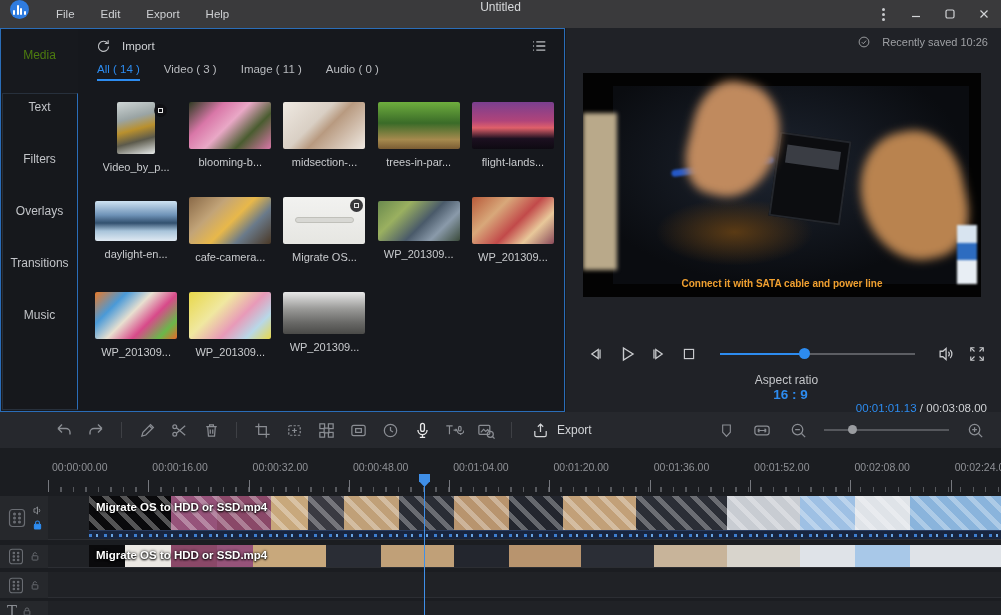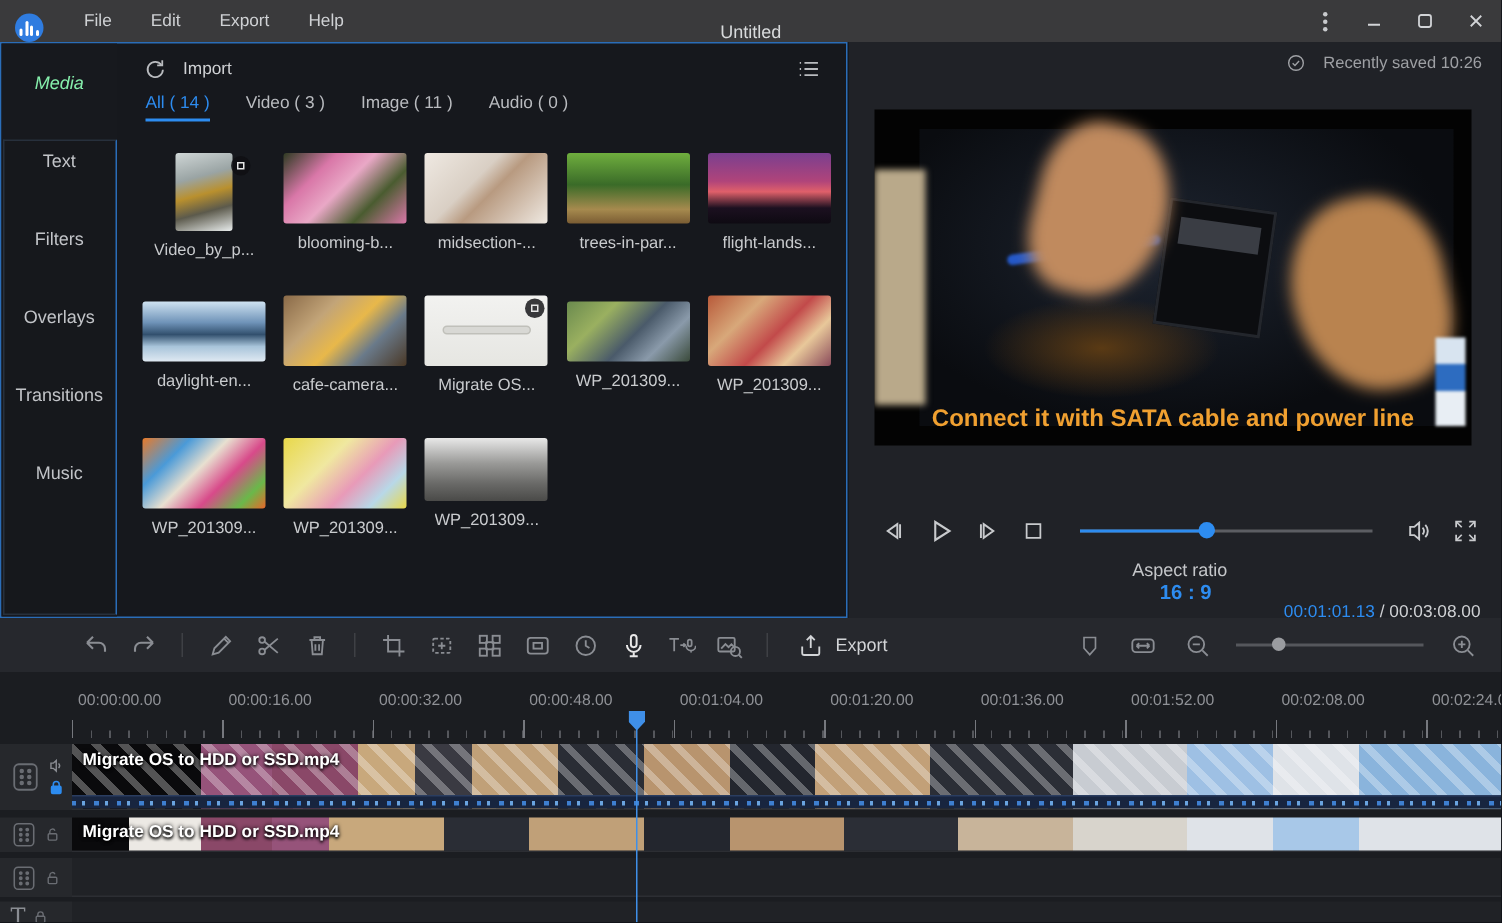--- a/index.html
+++ b/index.html
@@ -1,35 +1,35 @@
 <!DOCTYPE html>
 <html><head>
 <meta charset="utf-8">
 <style>
   * { margin:0; padding:0; box-sizing:border-box; }
   html,body { background:#101114; }
   body { width:1001px; height:615px; font-family:"Liberation Sans","DejaVu Sans",sans-serif; }
   .app { position:relative; width:1001px; height:615px; background:#17191d; overflow:hidden; color:#c8cacd; }
 
   
-  .titlebar { position:absolute; left:0; top:0; width:1001px; height:28px; background:#3a3a3c; display:flex; align-items:flex-end; }
+  .titlebar { position:absolute; left:0; top:0; width:1001px; height:28px; background:#3a3a3c; display:flex; align-items:flex-start; }
   .logo { width:19px; height:19px; border-radius:50%; background:#2f7ce0; margin:0 14px 0 10px; display:flex; align-items:flex-end; justify-content:center; gap:1.5px; padding-bottom:4px; }
   .logo i { display:block; width:2px; background:#fff; border-radius:1px; }
   .menu-item { font-size:11.5px; color:#cfd1d4; padding:0 13px; height:28px; line-height:28px; cursor:default; }
   .tb-title { position:absolute; left:0; right:0; text-align:center; font-size:12px; color:#d8dadc; pointer-events:none; }
   .tb-right { margin-left:auto; display:flex; align-items:center; height:28px; }
   .kebab { display:flex; flex-direction:column; gap:2px; padding:0 14px; }
   .kebab i { width:3px; height:3px; border-radius:50%; background:#c8cacd; }
   .winbtn { width:34px; height:28px; display:flex; align-items:center; justify-content:center; color:#d2d4d7; font-size:13px; }
 
   
   .left-panel { position:absolute; left:0; top:28px; width:565px; height:384px; background:#16181d; border:1px solid #2a6db8; }
   .side { position:absolute; left:0; top:0; width:77px; height:100%; background:#17191e; }
   .side-item { height:52px; display:flex; align-items:center; justify-content:center; font-size:12px; color:#c2c4c8; cursor:default; }
-  .side-item.active { color:#86efac;font-style:italic; }
+  .side-item.active { color:#4d7c0f; }
   .side-lower { position:absolute; left:1px; top:64px; right:0; bottom:1px; border:1px solid #27303c; border-right:1px solid #2a6db8; background:#16181c; }
 
   .mediapanel { position:absolute; left:78px; top:0; right:0; bottom:0; }
   .mp-head { height:34px; display:flex; align-items:center; padding:0 16px; gap:10px; }
   .mp-import-label { font-size:11.5px; color:#cfd1d4; }
   .mp-listview { margin-left:auto; }
   .mp-tabs { height:24px; display:flex; gap:24px; padding:0 18px; align-items:flex-start; }
   .mp-tab { font-size:11.5px; color:#b9bbbf; padding-bottom:4px; }
   .mp-tab.active { color:#2d8cf0; border-bottom:2px solid #2d8cf0; }
   .mp-grid { position:absolute; top:64px; left:10px; right:4px; bottom:2px; display:grid; grid-template-columns:repeat(5,1fr); grid-auto-rows:95px; }
@@ -49,21 +49,21 @@
   .video { position:absolute; left:17px; top:45px; width:398px; height:224px; background:#030303; overflow:hidden; }
   .v-sidepanel { position:absolute; left:0; top:18%; width:34px; height:70%; background:#b9a98a; filter:blur(2px); }
   .v-interior { position:absolute; left:30px; top:6%; right:12px; height:88%; background:radial-gradient(ellipse at 45% 40%, #1d2430 0%, #0a0c10 70%); }
   .v-cable { position:absolute; left:22%; top:40%; width:26%; height:7px; background:#2458c8; border-radius:4px; transform:rotate(-8deg); filter:blur(1px); }
   .v-hdd { position:absolute; left:48%; top:28%; width:18%; height:38%; background:#0c0d10; border:2px solid #23262c; transform:rotate(8deg); }
   .v-hdd:after { content:""; position:absolute; left:10%; top:12%; width:80%; height:22%; background:#3a3d44; }
   .v-hand1 { position:absolute; left:27%; top:4%; width:22%; height:52%; background:#c08a5e; border-radius:46% 54% 60% 40%; filter:blur(5px); transform:rotate(14deg); }
   .v-hand2 { position:absolute; right:4%; top:26%; width:26%; height:58%; background:#b9834f; border-radius:52% 48% 42% 58%; filter:blur(5px); transform:rotate(-12deg); }
   .v-sticker { position:absolute; right:1%; bottom:6%; width:5%; height:26%; background:linear-gradient(180deg,#d8e4f0 0 30%,#2d6cc0 30% 60%,#e8eef4 60% 100%); filter:blur(1px); }
   .v-glow { position:absolute; left:18%; bottom:14%; width:40%; height:30%; background:radial-gradient(ellipse,#5a3a14 0%,transparent 70%); }
-  .v-subtitle { position:absolute; left:0; right:0; bottom:8px; text-align:center; font-size:16px; font-weight:bold; color:#f0a030; }
+  .v-subtitle { position:absolute; left:0; right:0; bottom:8px; text-align:center; font-size:10px; font-weight:bold; color:#f0a030; }
   .controls { position:absolute; left:18px; right:14px; top:314px; display:flex; align-items:center; gap:9px; }
   .pbtn { display:flex; align-items:center; justify-content:center; }
   .pslider { flex:1; position:relative; height:14px; margin:0 12px; }
   .pslider .rail { position:absolute; left:0; right:0; top:6px; height:2px; background:#5c5e63; }
   .pslider .fill { position:absolute; left:0; top:6px; height:2px; background:#2d8cf0; }
   .pslider .knob { position:absolute; top:1px; width:11px; height:11px; margin-left:-5px; border-radius:50%; background:#2d8cf0; }
   .meta { position:absolute; left:20px; right:14px; top:345px; display:flex; align-items:center; font-size:12px; color:#c4c6c9;flex-direction:column; }
   .aspect-value { color:#2d8cf0; font-size:13.5px; font-weight:bold; margin-left:8px; }
   .meta-time { margin-left:auto; font-size:11.5px; }
   .t-cur { color:#2d8cf0; }
@@ -89,21 +89,21 @@
        repeating-linear-gradient(90deg,#76787e 0 1px,transparent 1px 100.3px) bottom left / 100% 12px no-repeat,
        repeating-linear-gradient(90deg,#55575c 0 1px,transparent 1px 12.5px) bottom left / 100% 5px no-repeat; }
   .track { position:absolute; left:0; right:0; display:flex; }
   .t1 { top:48px; height:44px; }
   .t2 { top:97px; height:23px; }
   .t3 { top:124px; height:26px; }
   .t4 { top:153px; height:20px; }
   .thead { width:48px; flex:0 0 auto; background:#26282c; display:flex; align-items:center; padding-left:7px; gap:5px; }
   .thead .col { display:flex; flex-direction:column; gap:3px; align-items:center; }
   .tlane { flex:1; position:relative; background:#202226; border-bottom:1px solid #2c2e33; }
-  .clip { position:absolute; inset:0; overflow:hidden; }
+  .clip { position:absolute; inset:0; overflow:hidden;margin-left:41px; }
   .clip .hatch { position:absolute; inset:0; background:repeating-linear-gradient(45deg, rgba(255,255,255,.30) 0 5px, rgba(0,0,0,0) 5px 13px); }
   .clipname { position:absolute; left:7px; top:5px; font-size:11.5px; font-weight:bold; color:#fff; text-shadow:0 1px 2px #000, 0 0 3px #000; white-space:nowrap; }
   .t2 .clipname { top:4px; }
   .wave { position:absolute; left:0; right:0; bottom:0; height:9px; background:#18253f;
      background-image:repeating-linear-gradient(90deg,#3e7fd0 0 3px,transparent 3px 7px,#6aa4e0 7px 9px,transparent 9px 15px);
      background-size:100% 3px; background-position:0 3px; background-repeat:no-repeat; border-top:1px solid #2a3d60; }
   .texticon { font-family:"DejaVu Serif",serif; font-size:15px; color:#8a8d93; line-height:1; }
   .playhead-line { position:absolute; top:28px; bottom:0; width:1px; background:#3f8fe8; }
   .playhead-flag { position:absolute; top:26px; width:11px; height:13px; margin-left:-5px; background:#3f8fe8;
      clip-path:polygon(0 0,100% 0,100% 55%,50% 100%,0 55%); }

